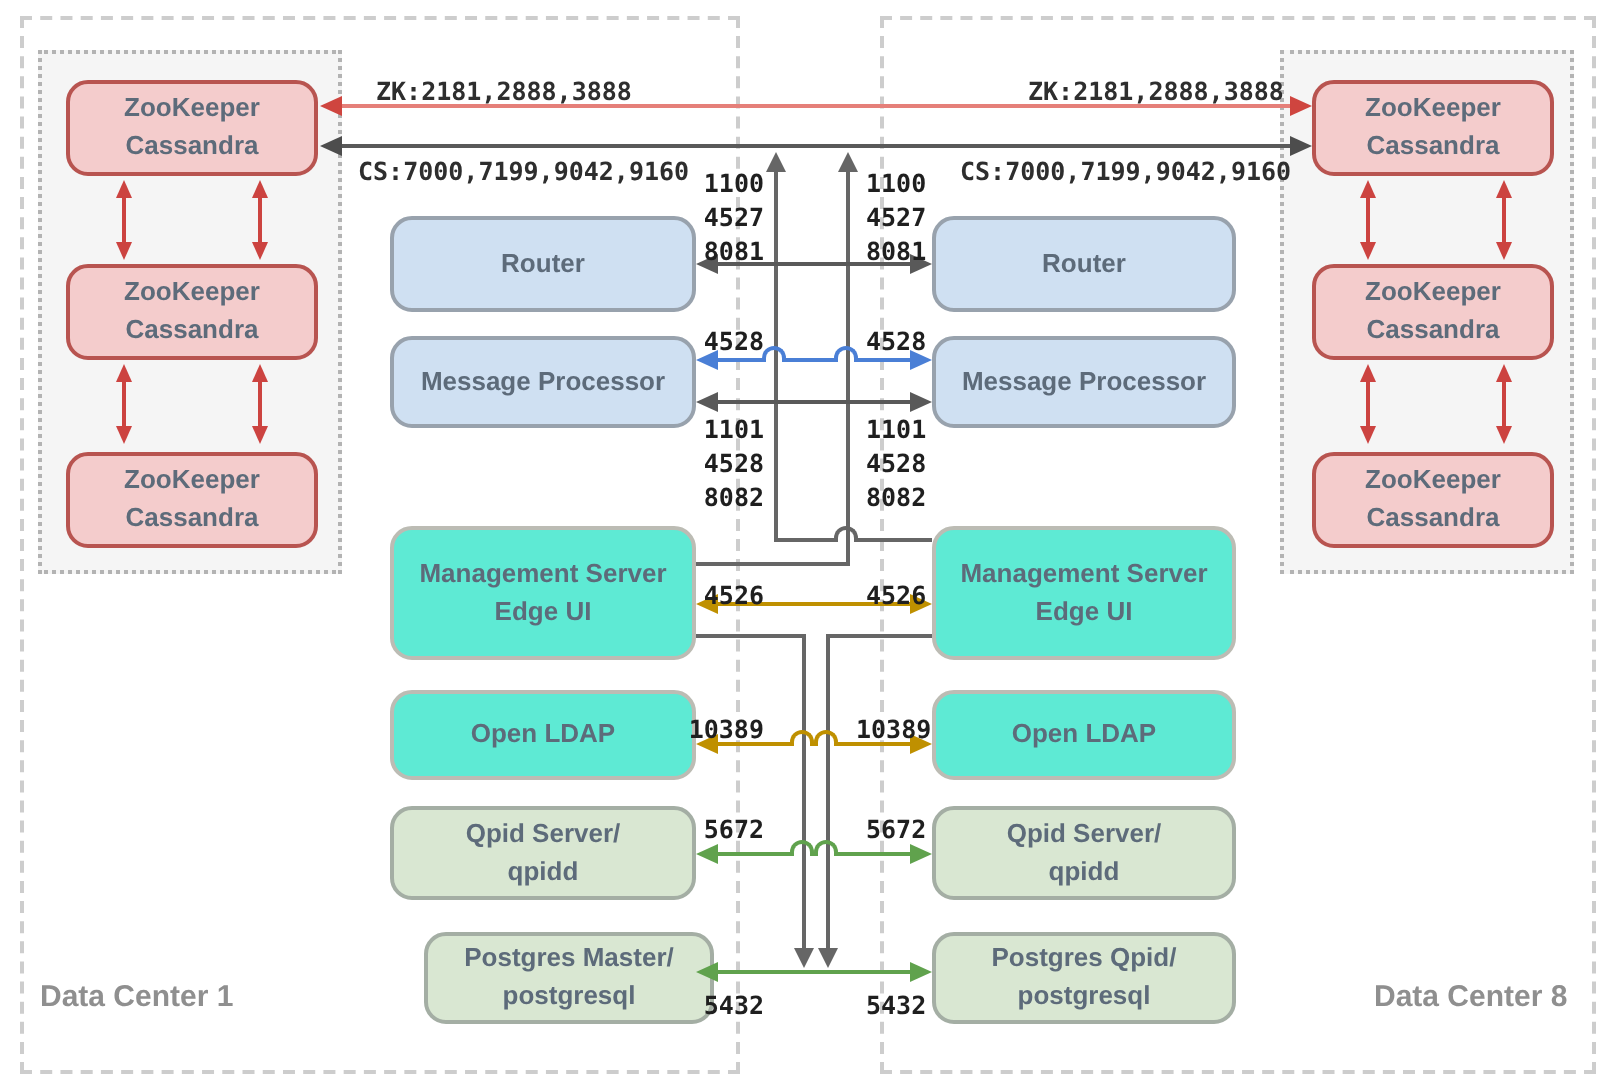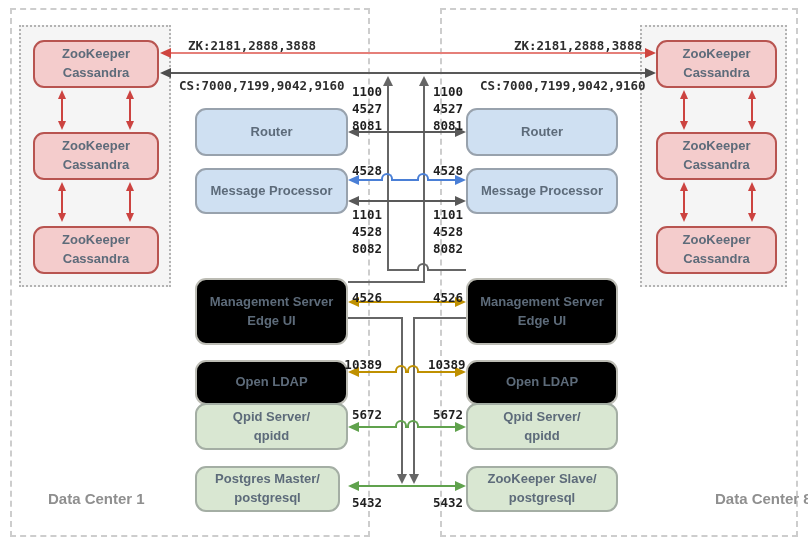--- a/index.html
+++ b/index.html
@@ -11,42 +11,42 @@
   .frame { position:absolute; border:2px dashed #cdcdcd; box-sizing:border-box; }
   .cluster { position:absolute; border:2px dotted #b3b3b3; background:#f5f5f5; box-sizing:border-box; }
   .node {
     position:absolute; box-sizing:border-box; border-radius:11px;
     display:flex; align-items:center; justify-content:center; text-align:center;
     font-weight:bold; font-size:13px; line-height:1.45; color:#5d6b7a;
     white-space:pre-line;
   }
   .pink  { background:#f4cccc; border:2px solid #b85450; }
   .blue  { background:#cfe0f2; border:2px solid #98a2ad; }
-  .cream { background:#000000; border:2px solid #bcbcb4;margin-top:15px; }
+  .cream { background:#5eead4; border:2px solid #bcbcb4; }
   .green { background:#d9e7d2; border:2px solid #a4aea4; }
   .lnh { position:absolute; height:2px; background:var(--c); }
   .lnv { position:absolute; width:2px;  background:var(--c); }
   .tl { position:absolute; width:0; height:0; border-top:5px solid transparent; border-bottom:5px solid transparent; border-right:11px solid var(--c); }
   .tr { position:absolute; width:0; height:0; border-top:5px solid transparent; border-bottom:5px solid transparent; border-left:11px solid var(--c); }
   .tu { position:absolute; width:0; height:0; border-left:5px solid transparent; border-right:5px solid transparent; border-bottom:10px solid var(--c); }
   .td { position:absolute; width:0; height:0; border-left:5px solid transparent; border-right:5px solid transparent; border-top:10px solid var(--c); }
   .tus { position:absolute; width:0; height:0; border-left:4px solid transparent; border-right:4px solid transparent; border-bottom:9px solid var(--c); }
   .tds { position:absolute; width:0; height:0; border-left:4px solid transparent; border-right:4px solid transparent; border-top:9px solid var(--c); }
   .hop { position:absolute; width:12px; height:8px; box-sizing:border-box; border:2px solid var(--c); border-bottom:none; border-radius:7px 7px 0 0; }
   .portlabel {
     position:absolute; font-family:"DejaVu Sans Mono", monospace; font-weight:bold;
     font-size:12.5px; line-height:17px; color:#1f1f1f; white-space:pre-line; width:80px;
   }
   .pl-left { text-align:right; }
   .pl-right { text-align:left; }
   .linklabel {
     position:absolute; font-family:"DejaVu Sans Mono", monospace; font-weight:bold;
     font-size:12.5px; color:#2e2e2e; white-space:nowrap;
   }
-  .dclabel { position:absolute; font-size:15px; font-weight:bold; color:#8f8f8f; white-space:nowrap;margin-left:28px; }
+  .dclabel { position:absolute; font-size:15px; font-weight:bold; color:#8f8f8f; white-space:nowrap; }
 </style>
 </head>
 <body>
 
 <div id="canvas">
 
   <div class="frame" style="left:10px;top:8px;width:360px;height:529px;"></div>
   <div class="frame" style="left:440px;top:8px;width:358px;height:529px;"></div>
   <div class="dclabel" style="left:20px;top:490px;">Data Center 1</div>
   <div class="dclabel" style="left:687px;top:490px;">Data Center 8</div>
@@ -107,31 +107,31 @@
   <div class="linklabel" style="left:179px;top:78px;">CS:7000,7199,9042,9160</div>
   <div class="linklabel" style="left:480px;top:78px;">CS:7000,7199,9042,9160</div>
 
   <div class="node blue" style="left:195px;top:108px;width:153px;height:48px;">Router</div>
   <div class="node blue" style="left:195px;top:168px;width:153px;height:46px;">Message Processor</div>
   <div class="node cream" style="left:195px;top:263px;width:153px;height:67px;">Management Server
 Edge UI</div>
   <div class="node cream" style="left:195px;top:345px;width:153px;height:45px;">Open LDAP</div>
   <div class="node green" style="left:195px;top:403px;width:153px;height:47px;">Qpid Server/
 qpidd</div>
-  <div class="node green" style="left:195px;top:466px;width:145px;height:46px;">Postgres Master/
+  <div class="node green" style="left:212px;top:466px;width:145px;height:46px;">Postgres Master/
 postgresql</div>
 
   <div class="node blue" style="left:466px;top:108px;width:152px;height:48px;">Router</div>
   <div class="node blue" style="left:466px;top:168px;width:152px;height:46px;">Message Processor</div>
   <div class="node cream" style="left:466px;top:263px;width:152px;height:67px;">Management Server
 Edge UI</div>
   <div class="node cream" style="left:466px;top:345px;width:152px;height:45px;">Open LDAP</div>
   <div class="node green" style="left:466px;top:403px;width:152px;height:47px;">Qpid Server/
 qpidd</div>
-  <div class="node green" style="left:466px;top:466px;width:152px;height:46px;">ZooKeeper Slave/
+  <div class="node green" style="left:466px;top:466px;width:152px;height:46px;">Postgres Qpid/
 postgresql</div>
 
   <div style="--c:#666666;">
     <div class="lnv" style="left:387px;top:86px;height:185px;"></div>
     <div class="tu" style="left:383px;top:76px;"></div>
     <div class="lnv" style="left:423px;top:86px;height:197px;"></div>
     <div class="tu" style="left:419px;top:76px;"></div>
 
     <div class="lnh" style="left:387px;top:269px;width:30px;"></div>
     <div class="hop" style="left:417px;top:263px;"></div>

